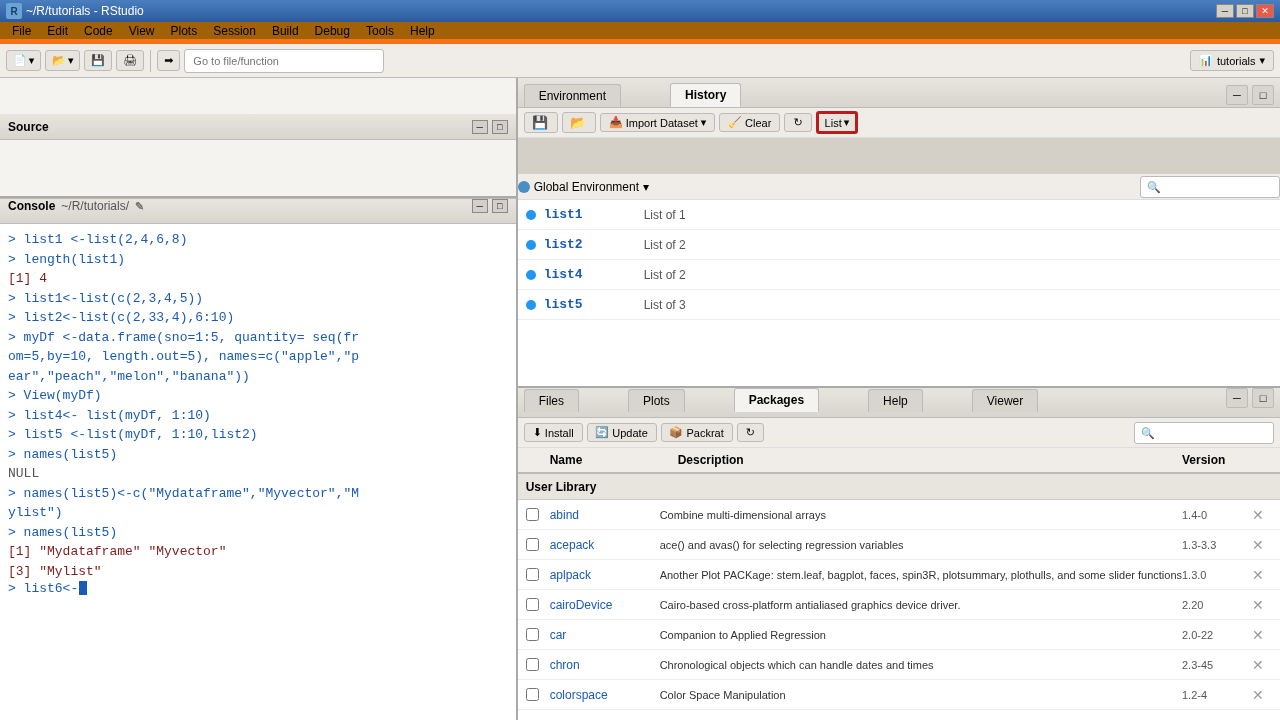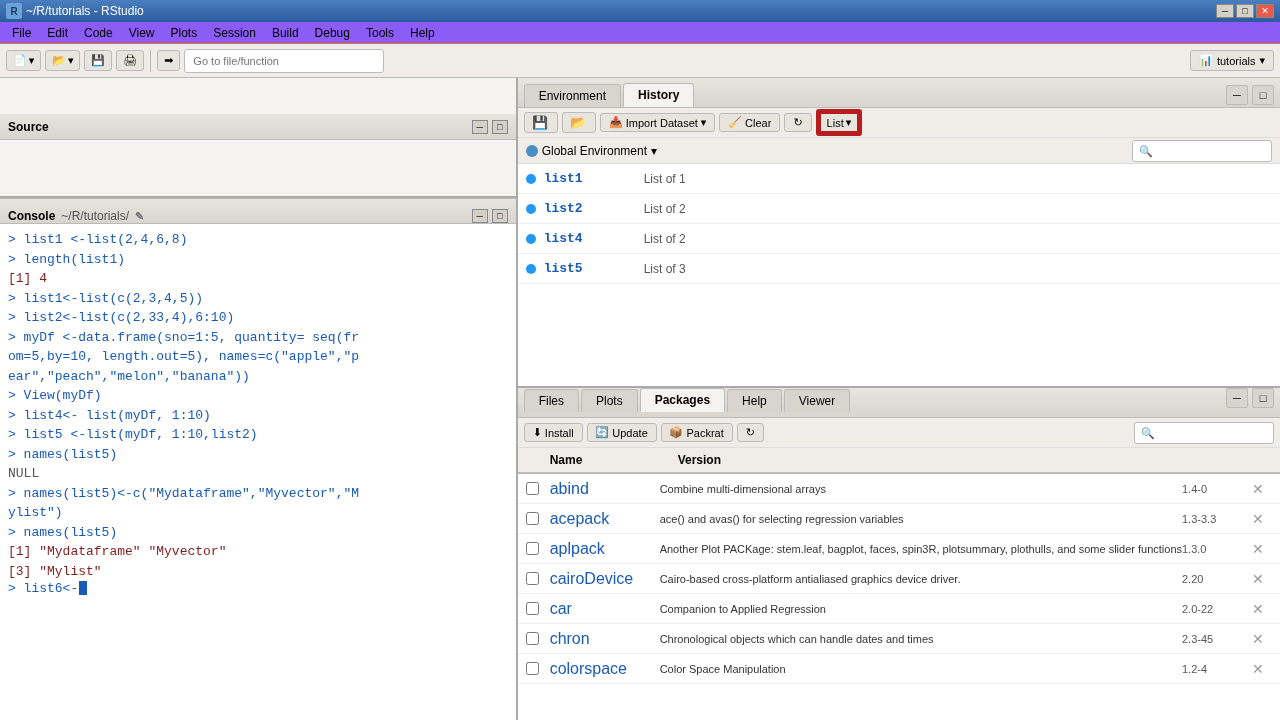--- a/index.html
+++ b/index.html
@@ -56,22 +56,22 @@
       align-items: center;
       justify-content: center;
       font-size: 9px;
       cursor: pointer;
       color: #000;
     }
     .title-btn.close { background: #e85b4a; color: white; }
 
     
     .menu-bar {
-      background: #8b5cf6;
-      border-bottom: 1px solid #f97316;
+      background: #a16207;
+      border-bottom: 5px solid #f97316;
       height: 22px;
       display: flex;
       align-items: center;
       padding: 0 4px;
     }
     .menu-item {
       padding: 2px 8px;
       font-size: 12px;
       cursor: pointer;
       color: #000;
@@ -185,21 +185,21 @@
       background: #ffffff;
       display: flex;
       flex-direction: column;
     }
     .console-header {
       background: linear-gradient(to bottom, #e8e4de, #d8d4ce);
       border-bottom: 1px solid #bbb;
       border-top: 1px solid #bbb;
       height: 26px;
       display: flex;
-      align-items: flex-end;
+      align-items: flex-start;
       padding: 0 8px;
       justify-content: space-between;
     }
     .console-title {
       display: flex;
       align-items: center;
       gap: 6px;
       font-weight: bold;
       font-size: 12px;
     }
@@ -261,20 +261,21 @@
       border-bottom: 1px solid #bbb;
       height: 30px;
       display: flex;
       align-items: flex-end;
       padding: 0 6px;
       justify-content: space-between;
     }
     .tabs-left {
       display: flex;
       align-items: flex-end;
+      gap: 47px;
     }
     .tab {
       padding: 4px 14px;
       border: 1px solid #bbb;
       border-bottom: none;
       background: #d8d4ce;
       font-size: 12px;
       cursor: pointer;
       margin-right: 2px;
       border-radius: 3px 3px 0 0;
@@ -335,34 +336,35 @@
       border-radius: 3px;
       padding: 0 6px;
       font-size: 11px;
     }
     .list-btn {
       display: flex;
       align-items: center;
       gap: 2px;
       padding: 2px 6px;
       background: #e8e4de;
-      border: 5px solid #b91c1c;
+      border: 3px solid #b91c1c;
       border-radius: 3px;
       cursor: pointer;
       font-size: 11px;
     }
 
     
     .env-dropdown {
       background: #f0ede8;
       border-bottom: 1px solid #ddd;
       height: 26px;
       display: flex;
       align-items: center;
-      padding: 0 8px;
+      padding: 0 0;
+      margin-top: 36px;
     }
     .env-select {
       display: flex;
       align-items: center;
       gap: 4px;
       font-size: 12px;
     }
     .env-select-icon {
       width: 12px;
       height: 12px;
@@ -476,21 +478,21 @@
     }
     .pkg-checkbox {
       width: 24px;
       display: flex;
       align-items: center;
     }
     .pkg-checkbox input { cursor: pointer; }
     .pkg-name {
       width: 110px;
       color: #1a5bb5;
-      font-size: 16px;
+      font-size: 12px;
       text-decoration: none;
       cursor: pointer;
     }
     .pkg-desc {
       flex: 1;
       font-size: 11px;
       color: #333;
       white-space: nowrap;
       overflow: hidden;
       text-overflow: ellipsis;
@@ -722,24 +724,28 @@
         <div class="env-tool-btn">
           <span>↻</span>
         </div>
         <input class="files-search" placeholder="🔍" style="">
       </div>
 
       <div class="packages-table">
         <div class="pkg-table-header">
           <div class="pkg-col-check"></div>
           <div class="pkg-col-name">Name</div>
+          <div class="pkg-col-desc">Description</div>
           <div class="pkg-col-ver">Version</div>
           <div class="pkg-col-del"></div>
         </div>
 
+        <div class="user-library-header">
+          <span>User Library</span>
+        </div>
 
         <div class="pkg-row">
           <div class="pkg-checkbox">
               <input type="checkbox" style="">
             </div>
           <span class="pkg-name">abind</span>
           <span class="pkg-desc">Combine multi-dimensional arrays</span>
           <span class="pkg-ver">1.4-0</span>
           <span class="pkg-del">✕</span>
         </div>

